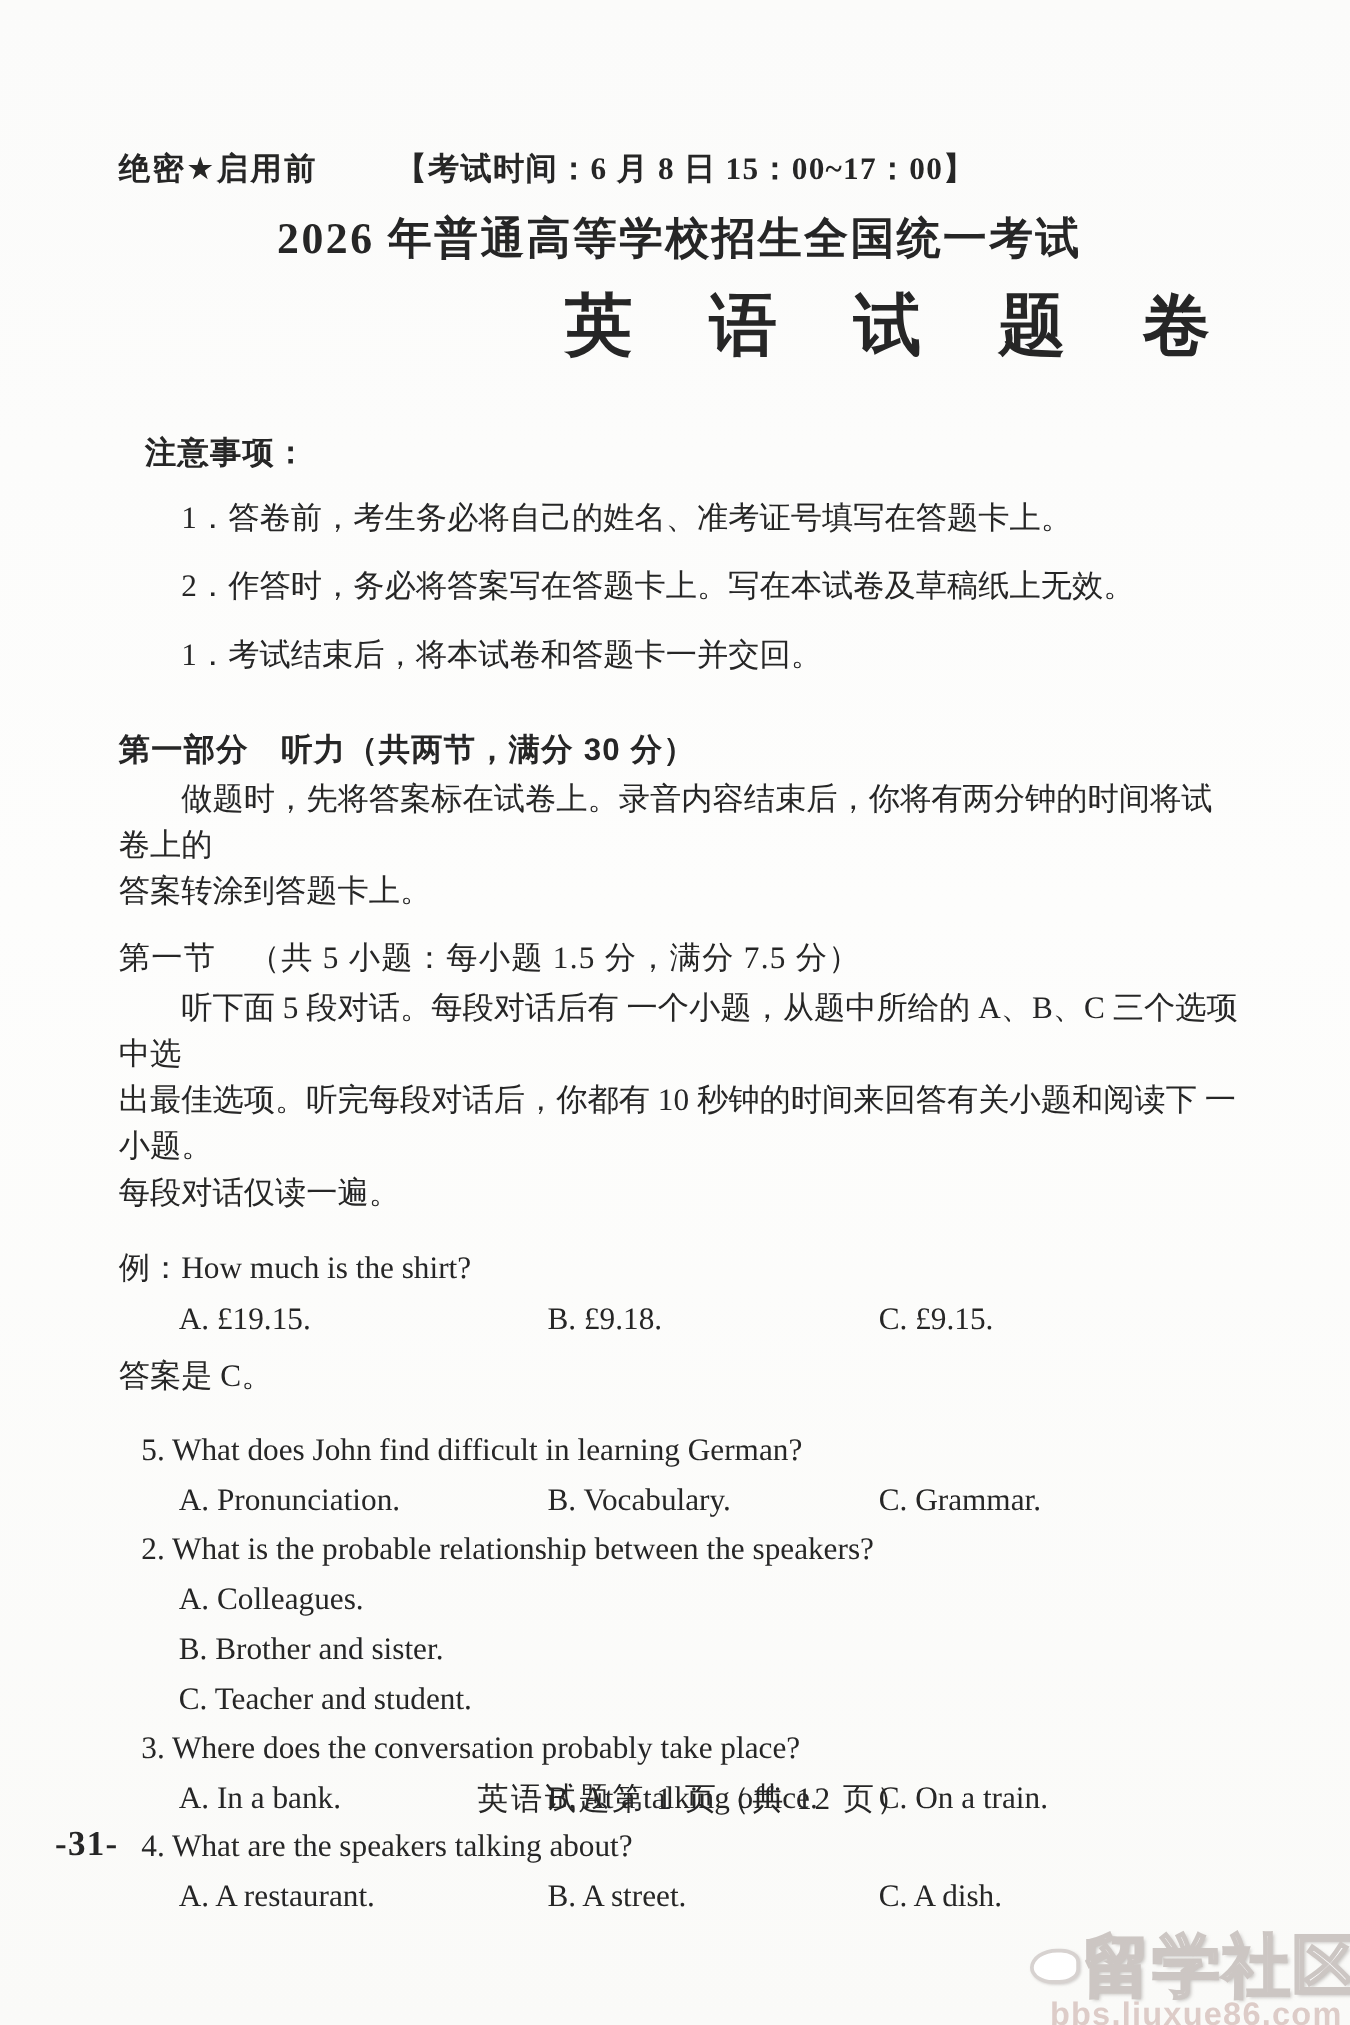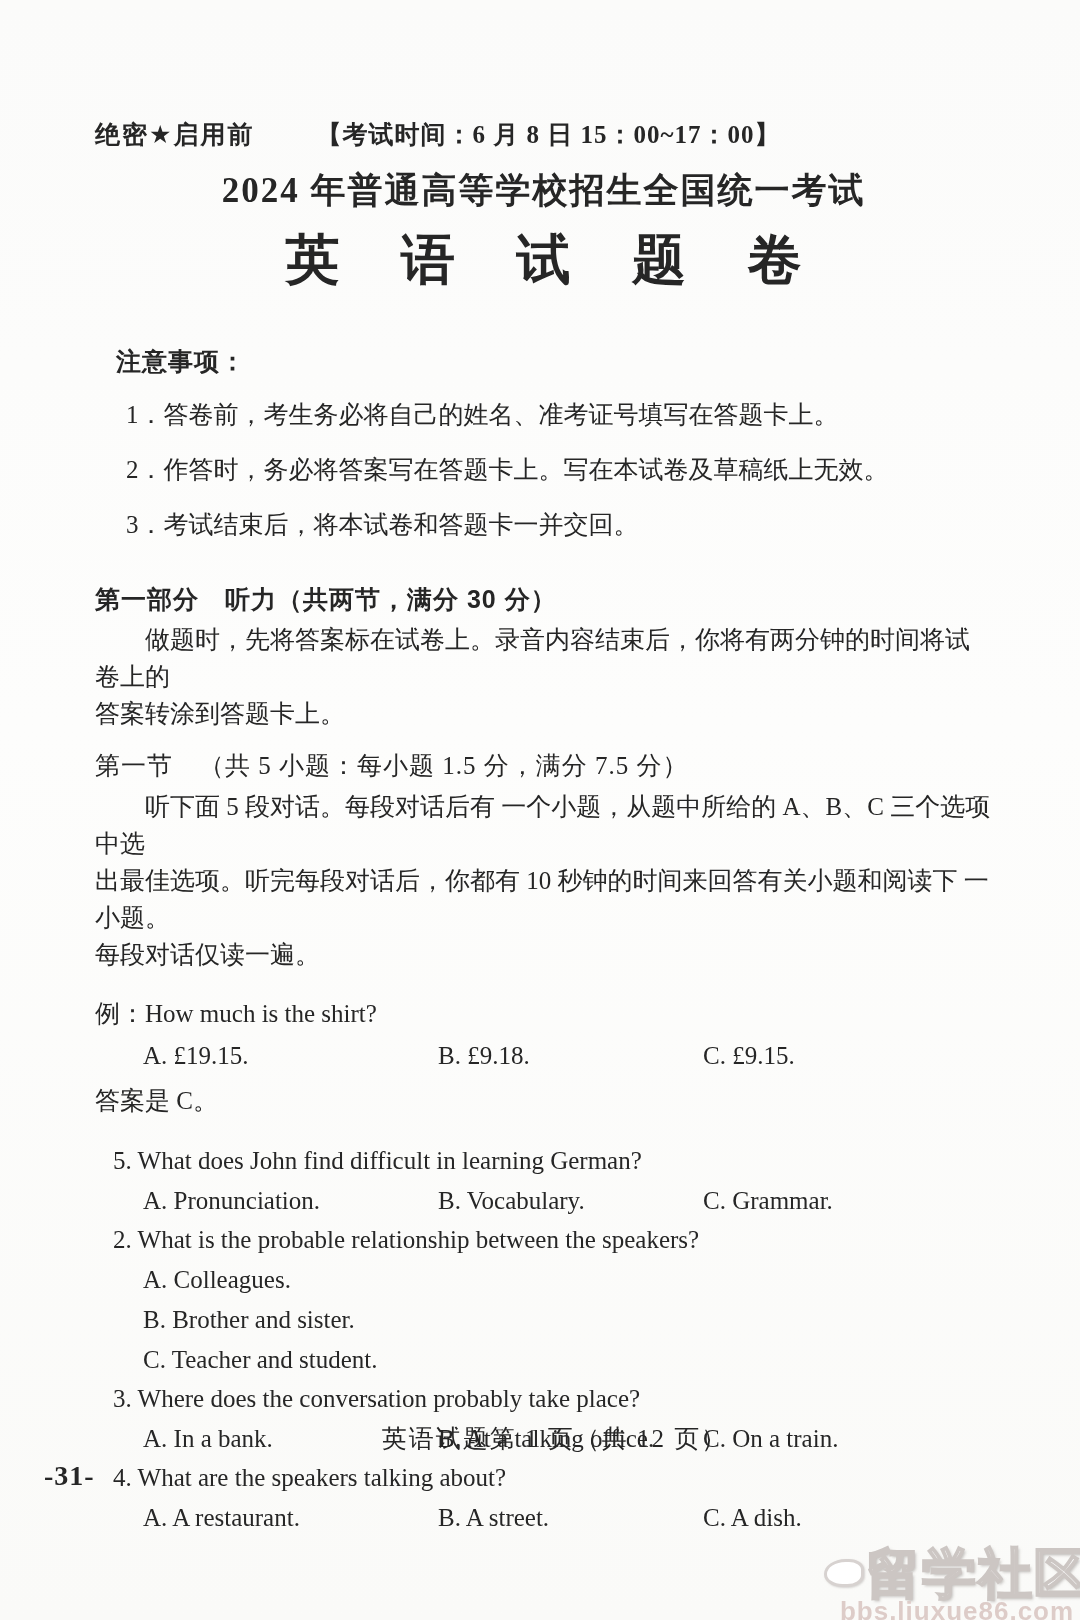--- a/index.html
+++ b/index.html
@@ -10,24 +10,24 @@
     background:linear-gradient(180deg,#fbfbfa 0%,#fdfdfc 45%,#fafaf8 100%);
     color:#262626;
   }
   .content{ padding:118px 88px 0 95px; }
 
   .hd-row{ display:flex; align-items:baseline; gap:62px; font-size:25px; }
   .classified{ font-family:"Liberation Sans","DejaVu Sans",sans-serif; font-weight:700; letter-spacing:2px; }
   .exam-time{ font-weight:700; letter-spacing:1px; }
 
   .main-title{ margin-top:16px; text-align:center; font-size:35px; font-weight:600; letter-spacing:2px; }
-  .subject-title{ margin-top:10px; text-align:center; font-size:54px; font-weight:700; letter-spacing:24px; padding-left:24px; }
+  .subject-title{ margin-top:10px; text-align:right; font-size:54px; font-weight:700; letter-spacing:24px; padding-left:24px; }
 
   .notice-head{ margin-top:48px; font-family:"Liberation Sans","DejaVu Sans",sans-serif; font-weight:700; font-size:25px; letter-spacing:1px;margin-left:21px; }
-  .notice-item{ margin-top:19px; margin-left:31px; font-size:25px; line-height:36px; }
+  .notice-item{ margin-top:19px; margin-left:50px; font-size:25px; line-height:36px; }
   .notice-item:first-of-type{ margin-top:27px; }
 
   .part-head{ margin-top:40px; font-family:"Liberation Sans","DejaVu Sans",sans-serif; font-weight:700; font-size:25px; letter-spacing:1px; }
   .para{ font-size:25px; line-height:37px; }
   .part-intro{ margin-top:5px; }
   .indent{ text-indent:2em; }
   .sec-head{ margin-top:17px; font-size:25px; letter-spacing:1px; }
   .sec-intro{ margin-top:6px; }
 
   .example-line{ margin-top:24px; font-size:25px; }
@@ -56,27 +56,27 @@
 <body>
 
 <div class="page">
   <div class="content">
 
     <div class="hd-row">
       <span class="classified">绝密★启用前</span>
       <span class="exam-time">【考试时间：6 月 8 日 15：00~17：00】</span>
     </div>
 
-    <div class="main-title">2024 年普通高等学校招生全国统一考试</div>
+    <div class="main-title">2026 年普通高等学校招生全国统一考试</div>
     <div class="subject-title">英 语 试 题 卷</div>
 
     <div class="notice-head">注意事项：</div>
     <div class="notice-item">1．答卷前，考生务必将自己的姓名、准考证号填写在答题卡上。</div>
     <div class="notice-item">2．作答时，务必将答案写在答题卡上。写在本试卷及草稿纸上无效。</div>
-    <div class="notice-item">3．考试结束后，将本试卷和答题卡一并交回。</div>
+    <div class="notice-item">1．考试结束后，将本试卷和答题卡一并交回。</div>
 
     <div class="part-head">第一部分　听力（共两节，满分 30 分）</div>
     <div class="para part-intro indent">做题时，先将答案标在试卷上。录音内容结束后，你将有两分钟的时间将试卷上的</div>
     <div class="para">答案转涂到答题卡上。</div>
 
     <div class="sec-head">第一节　（共 5 小题：每小题 1.5 分，满分 7.5 分）</div>
     <div class="para sec-intro indent">听下面 5 段对话。每段对话后有 一个小题，从题中所给的 A、B、C 三个选项中选</div>
     <div class="para">出最佳选项。听完每段对话后，你都有 10 秒钟的时间来回答有关小题和阅读下 一小题。</div>
     <div class="para">每段对话仅读一遍。</div>
 

